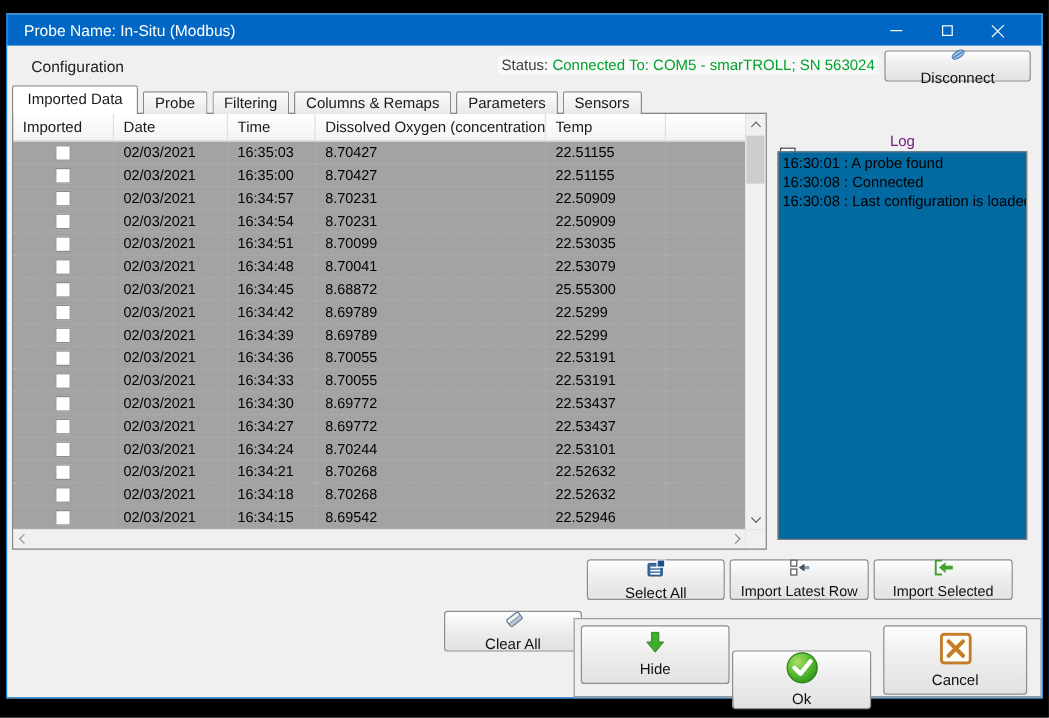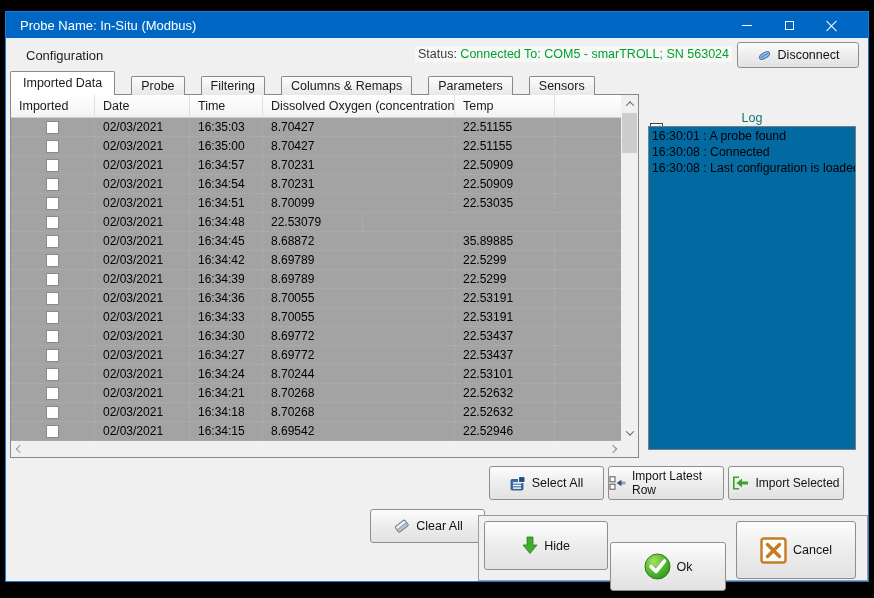--- a/index.html
+++ b/index.html
@@ -22,28 +22,28 @@
   .cap-close-glyph::after  { transform:rotate(-45deg); }
 
   
   .config-label { position:absolute; left:20px; top:36px; font-size:13px; color:#1c1c1c; }
   .status-line { position:absolute; top:34px; right:136px; font-size:12.5px; white-space:nowrap;
                  background:#f8f8f8; padding:1px 3px; }
   .status-line .lbl { color:#3c3c3c; }
   .status-line .val { color:#00a22e; }
   .btn { background:linear-gradient(#fdfdfd,#eeeeee 45%,#e2e2e2); border:1px solid #8e8e8e;
          border-radius:3px; display:flex; align-items:center; justify-content:center;
-         font-size:12.5px; color:#111; gap:6px; }
+         font-size:12.5px; color:#111; gap:6px;flex-direction:column; }
   .disconnect-btn { position:absolute; left:731px; top:30px; width:122px; height:26px; }
 
   
   .tab-bar { position:absolute; left:4px; top:59px; height:24px; display:flex; align-items:flex-end; z-index:3; }
   .tab { height:19px; padding:0 9px; font-size:12.5px; line-height:19px; color:#1a1a1a;
          border:1px solid #898989; border-bottom:none; border-radius:2px 2px 0 0;
-         background:linear-gradient(#fcfcfc,#e8e8e8); margin-right:16px; }
+         background:linear-gradient(#fcfcfc,#e8e8e8); margin-right:4px; }
   .tab.active { height:24px; line-height:22px; background:#ffffff; position:relative; z-index:4; padding:0 12px; }
 
   
   .table { position:absolute; left:4px; top:82px; width:629px; height:364px; background:#a3a3a3;
            border:1px solid #828790; z-index:2; }
   .table-main { position:absolute; left:0; top:0; right:17px; bottom:16px; overflow:hidden; }
   .thead { display:flex; height:23px; background:linear-gradient(#ffffff,#f2f2f2); }
   .hcell { border-right:1px solid #e0e0e0; border-bottom:1px solid #cfcfcf; font-size:12.5px;
            color:#1a1a1a; line-height:22px; padding-left:8px; overflow:hidden; white-space:nowrap; }
   .trow { display:flex; height:19px; }
@@ -68,21 +68,21 @@
   .v-down { bottom:0; left:0; width:17px; height:17px; }
   .h-left { left:0; top:0; width:17px; height:16px; }
   .h-right { right:0; top:0; width:17px; height:16px; }
   .vthumb { position:absolute; left:1px; top:18px; width:15px; height:40px; background:#cdcdcd; }
 
   
   .scroll-check { position:absolute; left:644px; top:88px; display:flex; align-items:center; gap:6px; }
   .cb { width:13px; height:13px; background:#fff; border:1px solid #444; display:flex;
         align-items:center; justify-content:center; }
   .scroll-check .lbl { font-size:12.5px; color:#000;margin-top:44px; }
-  .log-label { position:absolute; left:642px; top:99px; width:208px; text-align:center; font-size:12.5px; color:#0f766e; }
+  .log-label { position:absolute; left:642px; top:99px; width:208px; text-align:center; font-size:12.5px; color:#701a75; }
   .log-box { position:absolute; left:642px; top:114px; width:208px; height:324px; background:#0369a1;
              border:1px solid #7a7d82; padding:1px 3px; overflow:hidden; }
   .log-box div { font-size:12.3px; line-height:16px; color:#000; white-space:nowrap; }
 
   
   .act-clear  { position:absolute; left:364px; top:454px; width:115px; height:34px;margin-top:43px; }
   .act-select { position:absolute; left:483px; top:454px; width:115px; height:34px; }
   .act-latest { position:absolute; left:602px; top:454px; width:116px; height:34px; font-size:12px; }
   .act-import { position:absolute; left:722px; top:454px; width:116px; height:34px; font-size:12px; }
 
@@ -200,31 +200,32 @@
               <div class="tcell c3">8.70099</div>
               <div class="tcell c4">22.53035</div>
               <div class="tcell cfill"></div>
             </div>
             <div class="trow">
               <div class="tcell c0">
                 <div class="row-cb"></div>
               </div>
               <div class="tcell c1">02/03/2021</div>
               <div class="tcell c2">16:34:48</div>
+              <div class="tcell c3">8.70041</div>
               <div class="tcell c4">22.53079</div>
               <div class="tcell cfill"></div>
             </div>
             <div class="trow">
               <div class="tcell c0">
                 <div class="row-cb"></div>
               </div>
               <div class="tcell c1">02/03/2021</div>
               <div class="tcell c2">16:34:45</div>
               <div class="tcell c3">8.68872</div>
-              <div class="tcell c4">35.89885</div>
+              <div class="tcell c4">25.55300</div>
               <div class="tcell cfill"></div>
             </div>
             <div class="trow">
               <div class="tcell c0">
                 <div class="row-cb"></div>
               </div>
               <div class="tcell c1">02/03/2021</div>
               <div class="tcell c2">16:34:42</div>
               <div class="tcell c3">8.69789</div>
               <div class="tcell c4">22.5299</div>

